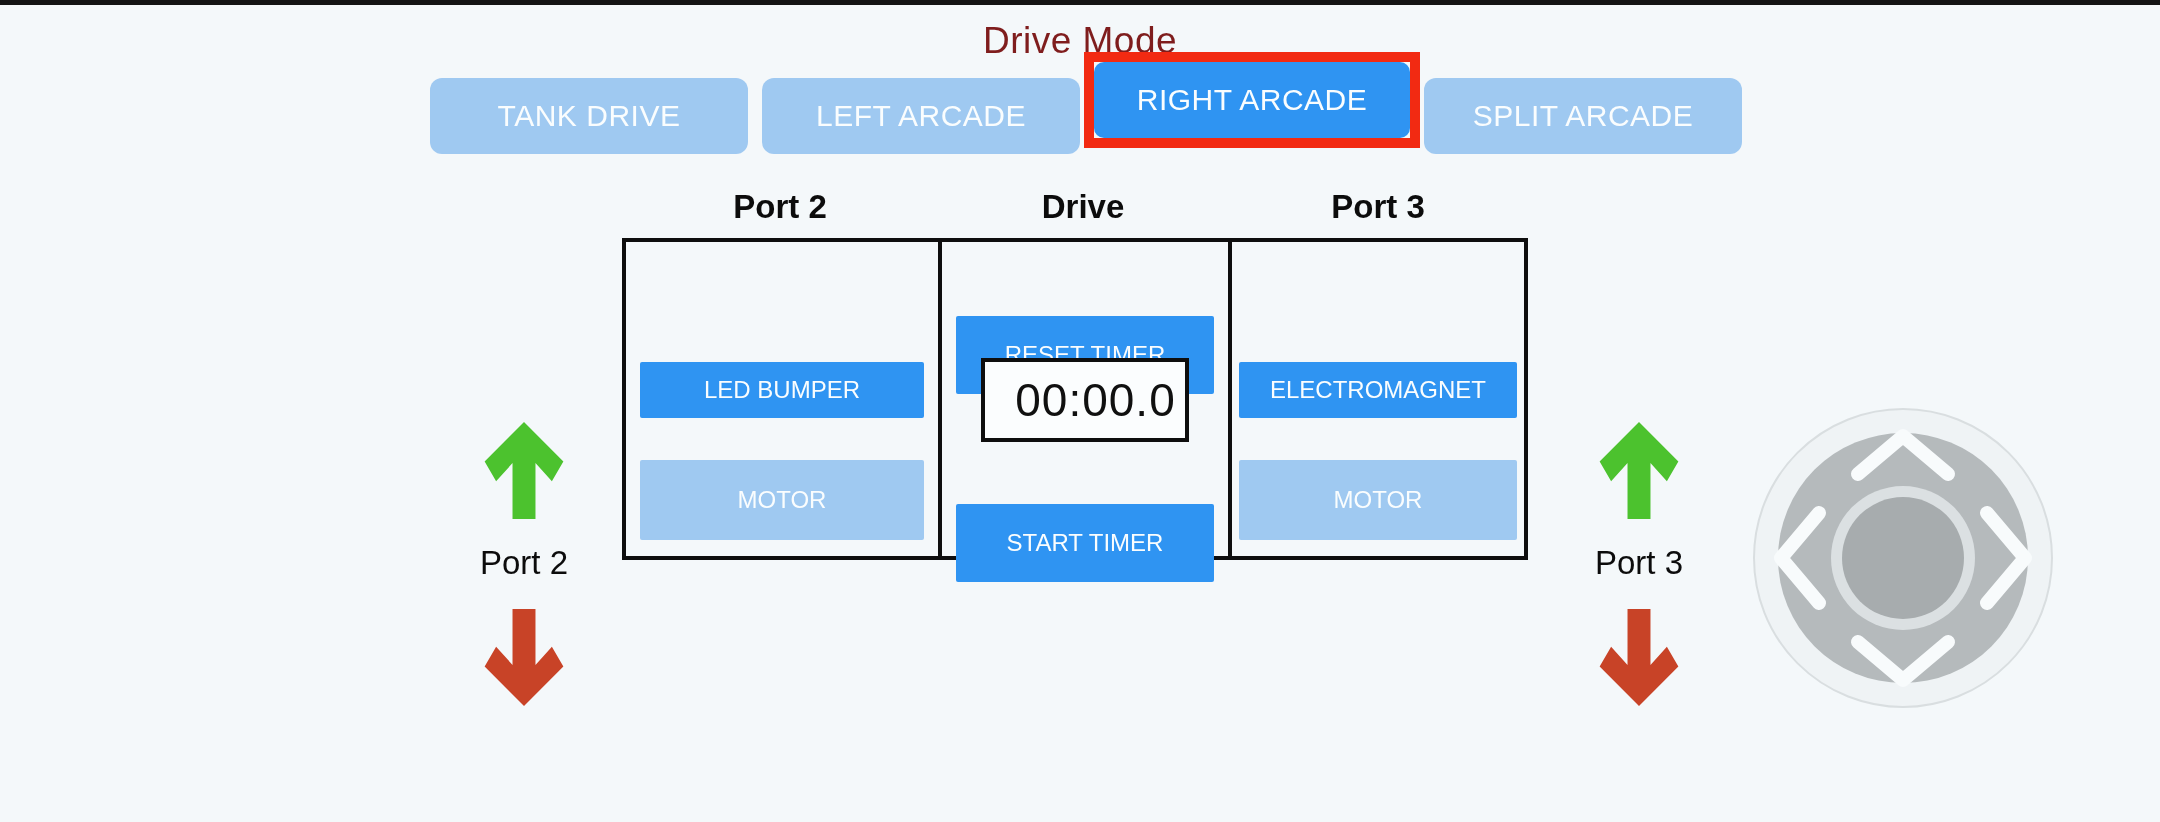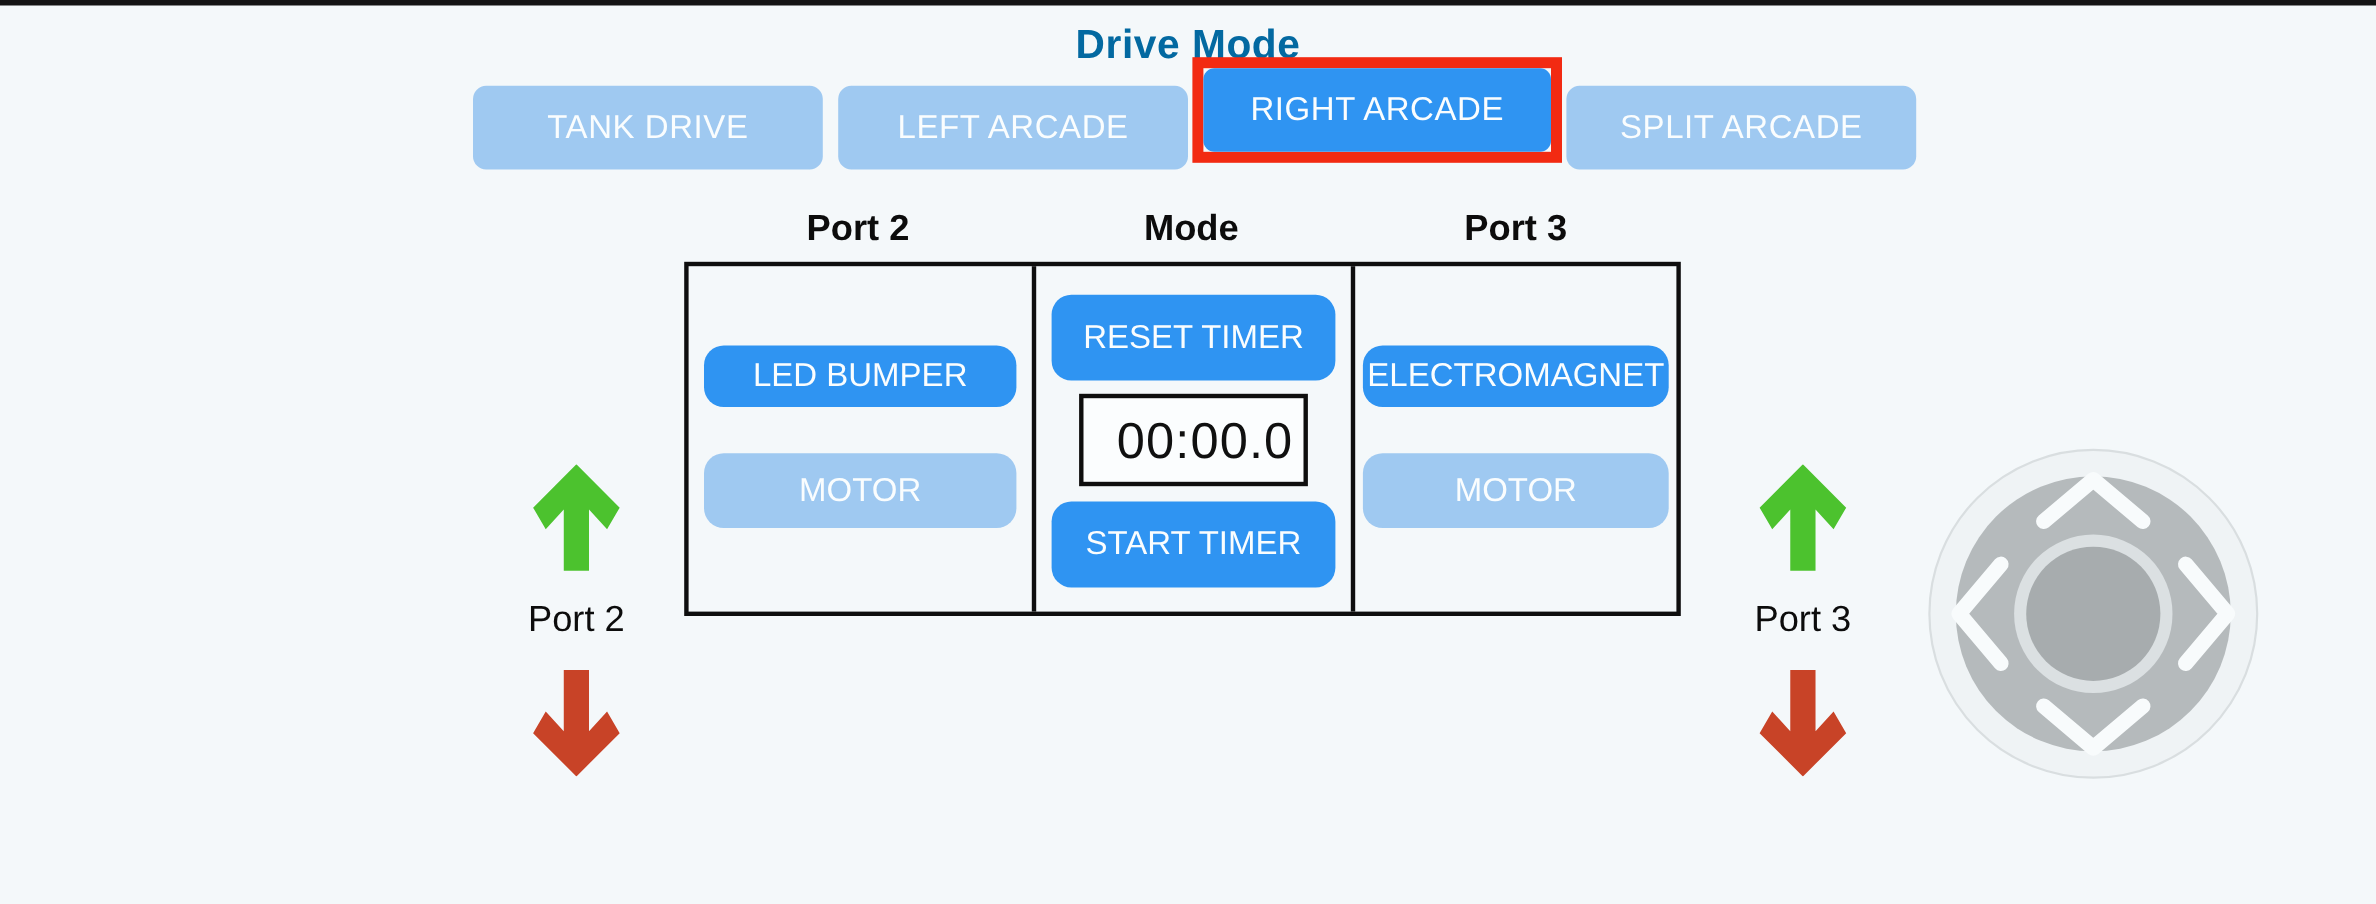--- a/index.html
+++ b/index.html
@@ -15,21 +15,21 @@
   html,body{width:2160px;height:822px}
   body{
     background:var(--background);
     font-family:"Liberation Sans","DejaVu Sans",sans-serif;
     overflow:hidden;
   }
   .stage{position:relative;width:2160px;height:822px}
   .topbar{position:absolute;left:0;top:0;width:2160px;height:5px;background:var(--top-bar)}
   .page-title{
     position:absolute;left:0;top:20px;width:2160px;text-align:center;
-    font-size:37px;font-weight:bold;color:#0369a1;letter-spacing:0.5px;
+    font-size:37px;font-weight:normal;color:#7f1d1d;letter-spacing:0.5px;
   }
   
   .drive-btn{
     position:absolute;top:78px;height:76px;width:318px;border:none;border-radius:12px;
     background:var(--inactive-blue);color:var(--button-text);
     font-size:30px;font-family:inherit;cursor:pointer;letter-spacing:0.5px;
   }
   .btn-tank{left:430px}
   .btn-leftarc{left:762px}
   .btn-splitarc{left:1424px}
@@ -53,27 +53,27 @@
   .panel{
     position:absolute;left:622px;top:238px;width:906px;height:322px;
     border:4px solid var(--panel-border);display:flex;
   }
   .panel-col{position:relative;height:100%}
   .col-port2{width:312px}
   .col-timer{width:294px;border-left:4px solid var(--panel-border);border-right:4px solid var(--panel-border)}
   .col-port3{flex:1}
   .ctl-btn{
     position:absolute;left:50%;transform:translateX(-50%);
-    border:none;border-radius:18px;color:var(--button-text);
-    font-size:30px;font-family:inherit;cursor:pointer;white-space:nowrap;
+    border:none;border-radius:2px;color:var(--button-text);
+    font-size:24px;font-family:inherit;cursor:pointer;white-space:nowrap;margin-top:48px;
   }
   .ctl-btn.active{background:var(--accent-blue)}
   .ctl-btn.inactive{background:var(--inactive-blue)}
   .dev-top{top:72px;height:56px}
-  .dev-bottom{top:170px;height:68px}
+  .dev-bottom{top:170px;height:80px}
   .col-port2 .dev-top,.col-port2 .dev-bottom{width:284px}
   .col-port3 .dev-top,.col-port3 .dev-bottom{width:278px}
   .timer-reset{top:26px;width:258px;height:78px}
   .timer-start{top:214px;width:258px;height:78px}
   .timer-display{
     position:absolute;left:50%;transform:translateX(-50%);top:116px;
     width:208px;height:84px;border:4px solid var(--panel-border);
     background:var(--timer-bg);color:var(--timer-text);
     font-size:46px;display:flex;align-items:center;justify-content:center;
     letter-spacing:1px;
@@ -102,21 +102,21 @@
   <div class="page-title">Drive Mode</div>
 
   <button class="drive-btn btn-tank">TANK DRIVE</button>
   <button class="drive-btn btn-leftarc">LEFT ARCADE</button>
   <div class="selected-wrap">
     <button class="drive-btn">RIGHT ARCADE</button>
   </div>
   <button class="drive-btn btn-splitarc">SPLIT ARCADE</button>
 
   <div class="col-header hdr-port2">Port 2</div>
-  <div class="col-header hdr-timer">Mode</div>
+  <div class="col-header hdr-timer">Drive</div>
   <div class="col-header hdr-port3">Port 3</div>
 
   <div class="panel">
     <div class="panel-col col-port2">
       <button class="ctl-btn active dev-top">LED BUMPER</button>
       <button class="ctl-btn inactive dev-bottom">MOTOR</button>
     </div>
     <div class="panel-col col-timer">
       <button class="ctl-btn active timer-reset">RESET TIMER</button>
       <div class="timer-display">00:00.0</div>

